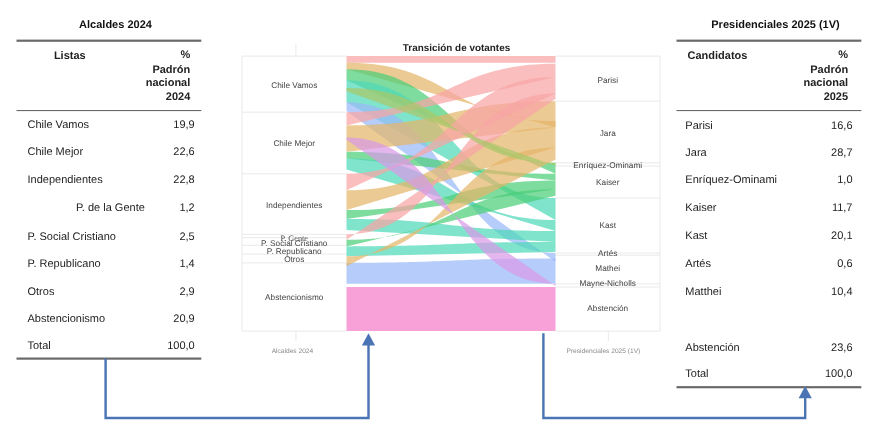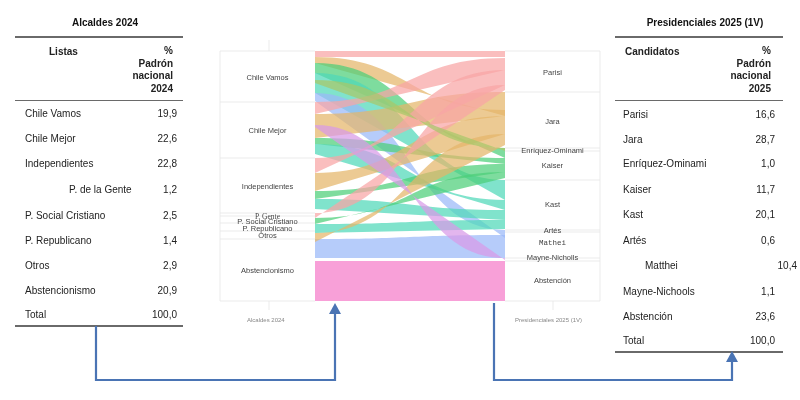--- a/index.html
+++ b/index.html
@@ -107,27 +107,23 @@
       <span>11,7</span>
     </div>
   <div class="row" style="left:23px; top:209px; width:152px;">
       <span>Kast</span>
       <span>20,1</span>
     </div>
   <div class="row" style="left:23px; top:235px; width:152px;">
       <span>Artés</span>
       <span>0,6</span>
     </div>
-  <div class="row" style="left:23px; top:260px; width:152px;margin-left:22px;">
+  <div class="row" style="left:23px; top:260px; width:152px;">
       <span>Matthei</span>
       <span>10,4</span>
-    </div>
-  <div class="row" style="left:23px; top:286px; width:152px;">
-      <span>Mayne-Nichools</span>
-      <span>1,1</span>
     </div>
   <div class="row" style="left:23px; top:311px; width:152px;">
       <span>Abstención</span>
       <span>23,6</span>
     </div>
   <div class="row" style="left:23px; top:335px; width:152px;">
       <span>Total</span>
       <span>100,0</span>
     </div>
   <div class="rule" style="left:15px; top:351px; width:168px;"></div>
@@ -200,37 +196,38 @@
       <path d="M100,194 C195,194 195,190 290,190 L290,199 L100,203 Z" fill="#4fd8b8"></path>
 
       <path d="M100,203 C195,203 195,104 290,104 L290,115 L100,212 Z" fill="#e4b56a"></path>
 
       <path d="M100,95 C195,95 195,228 290,228 L290,230 L100,97 Z" fill="#d89ae8"></path>
 
       <path d="M100,50 C195,50 195,118 290,118 L290,121 L100,53 Z" fill="#a8c86a"></path>
     </g>
   </svg>
 
+  <div class="sankey-title">Transición de votantes</div>
 
   <div class="node-lbl" style="left:5px; top:43px; width:95px;">Chile Vamos</div>
   <div class="node-lbl" style="left:5px; top:96px; width:95px;">Chile Mejor</div>
   <div class="node-lbl" style="left:5px; top:152px; width:95px;">Independientes</div>
   <div class="node-lbl" style="left:5px; top:182px; width:95px;font-family:Liberation Serif, serif;">P. Gente</div>
   <div class="node-lbl" style="left:5px; top:187px; width:95px;">P. Social Cristiano</div>
   <div class="node-lbl" style="left:5px; top:194px; width:95px;">P. Republicano</div>
   <div class="node-lbl" style="left:5px; top:201px; width:95px;">Otros</div>
   <div class="node-lbl" style="left:5px; top:236px; width:95px;">Abstencionismo</div>
 
   <div class="node-lbl" style="left:290px; top:38px; width:95px;">Parisi</div>
   <div class="node-lbl" style="left:290px; top:87px; width:95px;">Jara</div>
   <div class="node-lbl" style="left:290px; top:116px; width:95px;">Enríquez-Ominami</div>
   <div class="node-lbl" style="left:290px; top:131px; width:95px;">Kaiser</div>
   <div class="node-lbl" style="left:290px; top:170px; width:95px;">Kast</div>
   <div class="node-lbl" style="left:290px; top:196px; width:95px;">Artés</div>
-  <div class="node-lbl" style="left:290px; top:209px; width:95px;font-family:Liberation Mono, monospace;">Mathei</div>
+  <div class="node-lbl" style="left:290px; top:209px; width:95px;">Mathei</div>
   <div class="node-lbl" style="left:290px; top:223px; width:95px;">Mayne-Nicholls</div>
   <div class="node-lbl" style="left:290px; top:246px; width:95px;">Abstención</div>
 
   <div class="axis-lbl" style="left:32px; top:287px;">Alcaldes 2024</div>
   <div class="axis-lbl" style="left:300px; top:287px;">Presidenciales 2025 (1V)</div>
 </div>
 
 <svg class="arrows" width="800" height="400" viewBox="0 0 800 400">
   <g stroke="#4a74b4" stroke-width="2.2" fill="none">
     <polyline points="96,326 96,380 335,380 335,312"></polyline>

